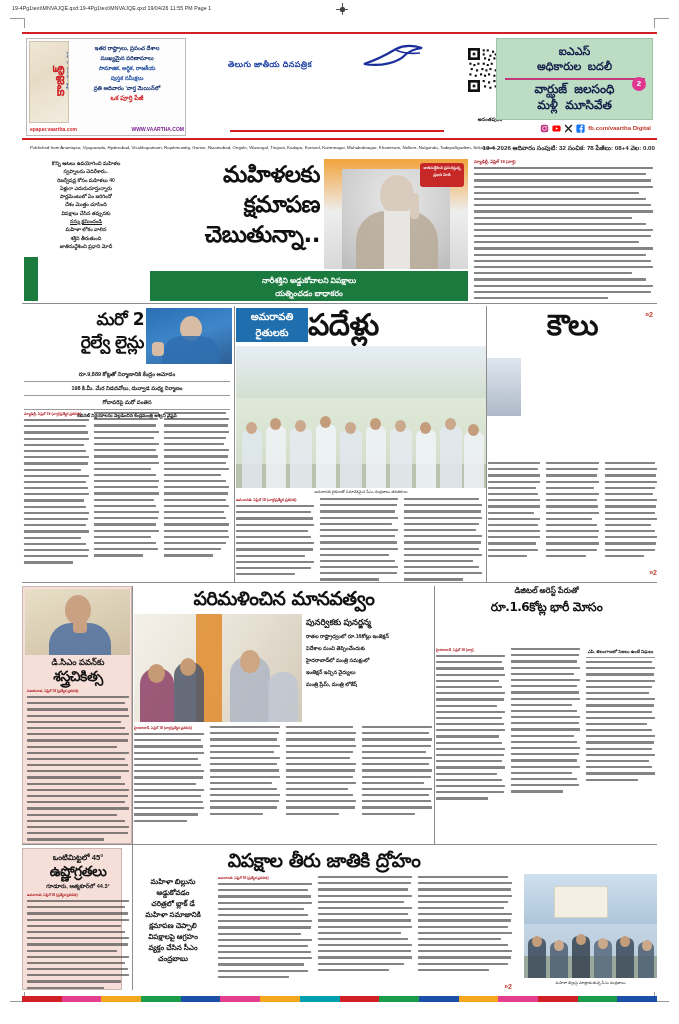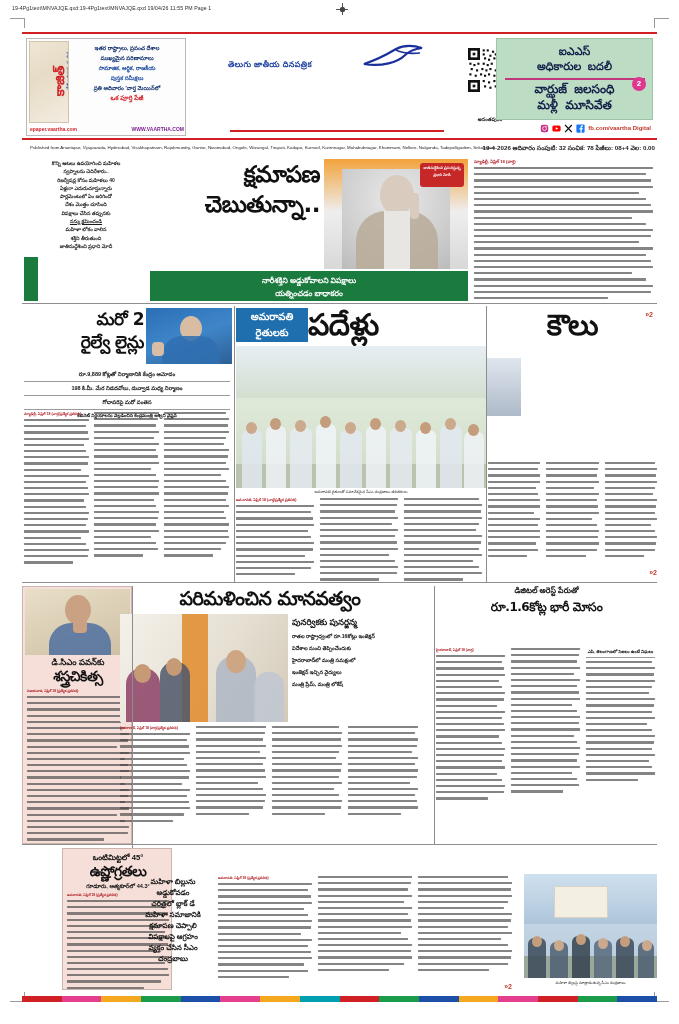--- a/index.html
+++ b/index.html
@@ -324,38 +324,38 @@
   .kaulu-body { position:absolute; left:0; top:156px; width:169px; height:120px; display:flex; gap:6px;}
   .kaulu-body .c { width:53px; }
 
   
   .pawan-block { left:22px; top:586px; width:110px; height:258px; background:#f6dfd9; border:1px solid #cbb5ae; }
   .pawan-photo { position:absolute; left:2px; top:2px; width:105px; height:66px; background:linear-gradient(160deg,#e9dfc8,#cdbfa3); }
   .pawan-h1 { position:absolute; left:0; top:70px; width:110px; text-align:center; font-size:8.5px; font-weight:700; color:#111; }
   .pawan-h2 { position:absolute; left:0; top:80px; width:110px; text-align:center; font-size:14px; line-height:18px; }
   .pawan-body { position:absolute; left:4px; top:102px; width:102px; height:150px; }
 
-  .manava-block { left:120px; top:586px; width:300px; height:258px; }
+  .manava-block { left:134px; top:586px; width:300px; height:258px; }
   .manava-h { position:absolute; left:0; top:0; width:300px; text-align:center; font-size:19px; line-height:24px; }
   .manava-photo { position:absolute; left:0; top:28px; width:168px; height:108px; background:linear-gradient(160deg,#f0ece4,#d8cfc2); }
   .manava-sub { position:absolute; left:172px; top:30px; width:128px; text-align:left; }
   .manava-sub .ss { font-size:8.5px; font-weight:700; color:#111; line-height:12px; }
   .manava-sub .ssm { font-size:5.2px; font-weight:700; color:#111; line-height:8px; margin-top:4px;}
   .manava-cols { position:absolute; left:0; top:140px; width:300px; height:116px; display:flex; gap:6px; }
   .manava-cols .c { width:70px; }
 
   .digital-block { left:436px; top:586px; width:221px; height:258px; }
   .digital-k { position:absolute; left:0; top:0; width:221px; text-align:center; font-size:7.8px; font-weight:700; color:#111;}
   .digital-h { position:absolute; left:0; top:10px; width:221px; text-align:center; font-size:12px; line-height:22px; }
   .digital-sub { position:absolute; left:0; top:36px; width:221px; text-align:center; font-size:7.4px; font-weight:700; color:#111; line-height:11px; }
   .digital-cols { position:absolute; left:0; top:62px; width:221px; height:194px; display:flex; gap:6px; }
   .digital-cols .c { width:69px; }
 
   
-  .temp-block { left:22px; top:848px; width:110px; height:142px; background:#f6dfd9; border:1px solid #cbb5ae;margin-left:40px; }
+  .temp-block { left:22px; top:848px; width:100px; height:142px; background:#f6dfd9; border:1px solid #cbb5ae; }
   .temp-h1 { position:absolute; left:0; top:4px; width:110px; text-align:center; font-size:7.6px; font-weight:700; color:#111;}
   .temp-h2 { position:absolute; left:0; top:13px; width:110px; text-align:center; font-size:14px; line-height:18px; }
   .temp-sub { position:absolute; left:0; top:34px; width:110px; text-align:center; font-size:5.6px; font-weight:700; color:#111;}
   .temp-body { position:absolute; left:4px; top:44px; width:102px; height:92px; }
 
   .vipaksha-block { left:134px; top:848px; width:523px; height:142px; }
   .vip-h { position:absolute; left:0; top:0; width:380px; text-align:center; font-size:19px; line-height:24px; }
   .vip-left { position:absolute; left:0; top:28px; width:78px; text-align:center; }
   .vip-left .vl { font-size:7.2px; font-weight:700; color:#111; line-height:11px; }
   .vip-cols { position:absolute; left:84px; top:28px; width:300px; height:110px; display:flex; gap:6px; }
@@ -542,20 +542,21 @@
       <div class="ll">దేశం మొత్తం చూసింది</div>
       <div class="ll">విపక్షాలు చేసిన తప్పునకు</div>
       <div class="ll u">నన్ను క్షమించండి</div>
       <div class="ll">మహిళా లోకం వాలిన</div>
       <div class="ll">శక్తిని తీరుతుంది</div>
       <div class="ll">జాతినుద్దేశించి ప్రధాని మోదీ</div>
     </div>
     <div class="lead-green-l"></div>
 
     <div class="lead-head-wrap">
+      <div class="te-head h1">మహిళలకు</div>
       <div class="te-head h1">క్షమాపణ</div>
       <div class="te-head h1">చెబుతున్నా..</div>
     </div>
 
     <div class="lead-photo">
       <div style="position:absolute;left:18px;top:10px;width:108px;height:100px;background:radial-gradient(circle at 50% 30%, #e9e9e9 0%, #cfcfcf 60%, #bbb 100%);"></div>
       <div class="head-dot" style="left:56px;top:16px;width:34px;height:40px;background:#d9cbbd;"></div>
       <div class="silh" style="left:32px;width:82px;height:58px;background:#b9ac99;border-radius:30px 30px 0 0;"></div>
       <div style="position:absolute;left:60px;top:52px;width:26px;height:58px;background:#e8e6e2;"></div>
       <div style="position:absolute;left:86px;top:34px;width:9px;height:26px;background:#d9cbbd;border-radius:4px;"></div>
@@ -1087,20 +1088,21 @@
         <span class="tl s1"></span>
         <span class="tl s2"></span>
         <span class="tl s3"></span>
       <span class="tl s1"></span>
         <span class="tl s4"></span>
         <span class="tl s6"></span>
     </div>
   </div>
 
   <div class="box vipaksha-block">
+    <div class="te-head vip-h">విపక్షాల తీరు జాతికి ద్రోహం</div>
     <div class="vip-left">
       <div class="vl">మహిళా బిల్లును</div>
       <div class="vl">అడ్డుకోవడం</div>
       <div class="vl">చరిత్రలో బ్లాక్ డే</div>
       <div class="vl">మహిళా సమాజానికి</div>
       <div class="vl">క్షమాపణ చెప్పాలి</div>
       <div class="vl">విపక్షాలపై ఆగ్రహం</div>
       <div class="vl">వ్యక్తం చేసిన సీఎం</div>
       <div class="vl">చంద్రబాబు</div>
     </div>

